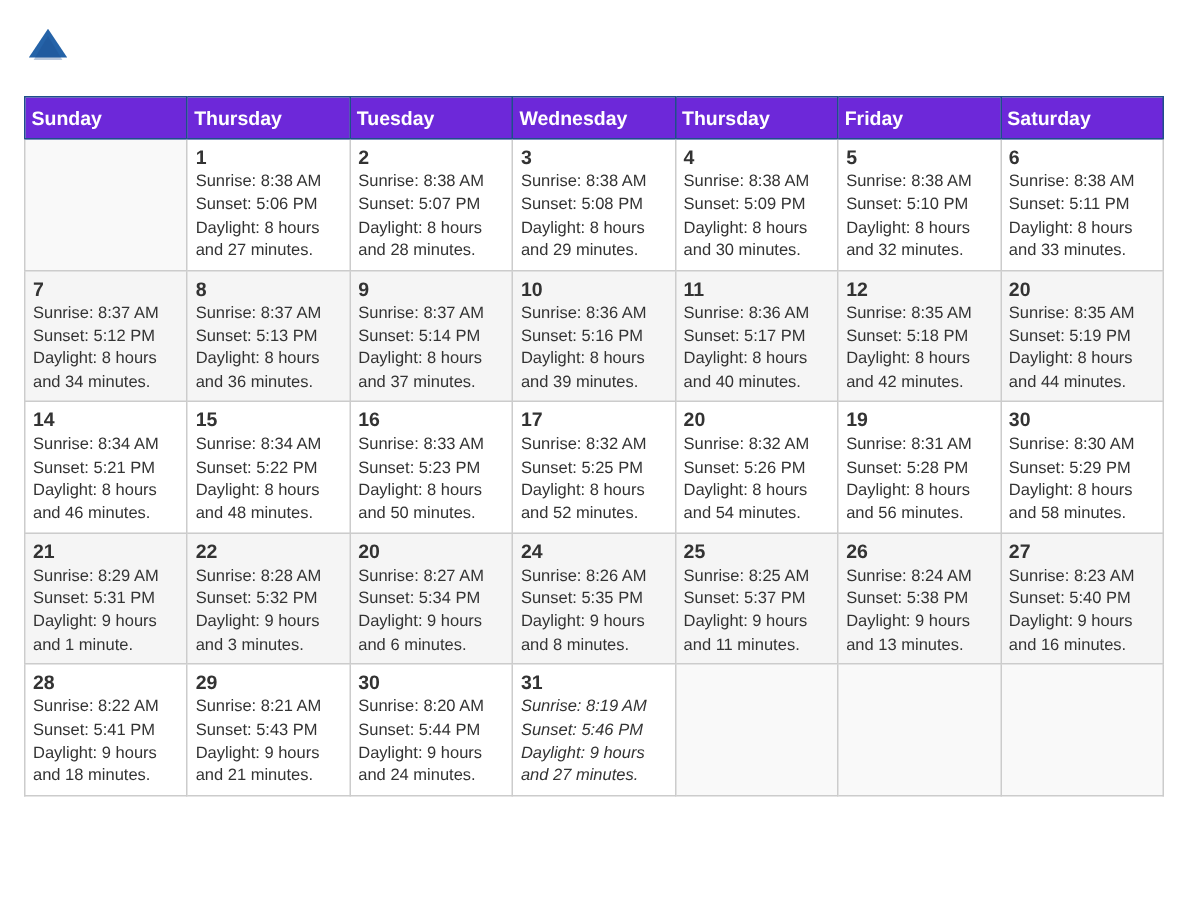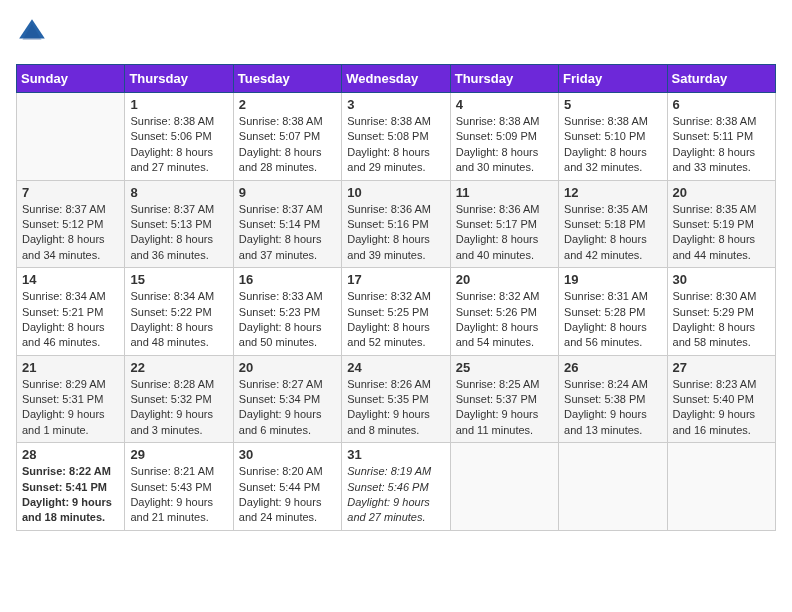--- a/index.html
+++ b/index.html
@@ -320,21 +320,21 @@
           <span class="day-num">27</span>
           <div class="day-info" style="white-space: pre-line;">Sunrise: 8:23 AM
 Sunset: 5:40 PM
 Daylight: 9 hours
 and 16 minutes.</div>
         </td>
       </tr>
       <tr>
         <td>
           <span class="day-num">28</span>
-          <div class="day-info" style="white-space: pre-line; font-weight: bold;">Sunrise: 8:22 AM
+          <div class="day-info" style="white-space: pre-line;">Sunrise: 8:22 AM
 Sunset: 5:41 PM
 Daylight: 9 hours
 and 18 minutes.</div>
         </td>
         <td>
           <span class="day-num">29</span>
           <div class="day-info" style="white-space: pre-line;">Sunrise: 8:21 AM
 Sunset: 5:43 PM
 Daylight: 9 hours
 and 21 minutes.</div>

